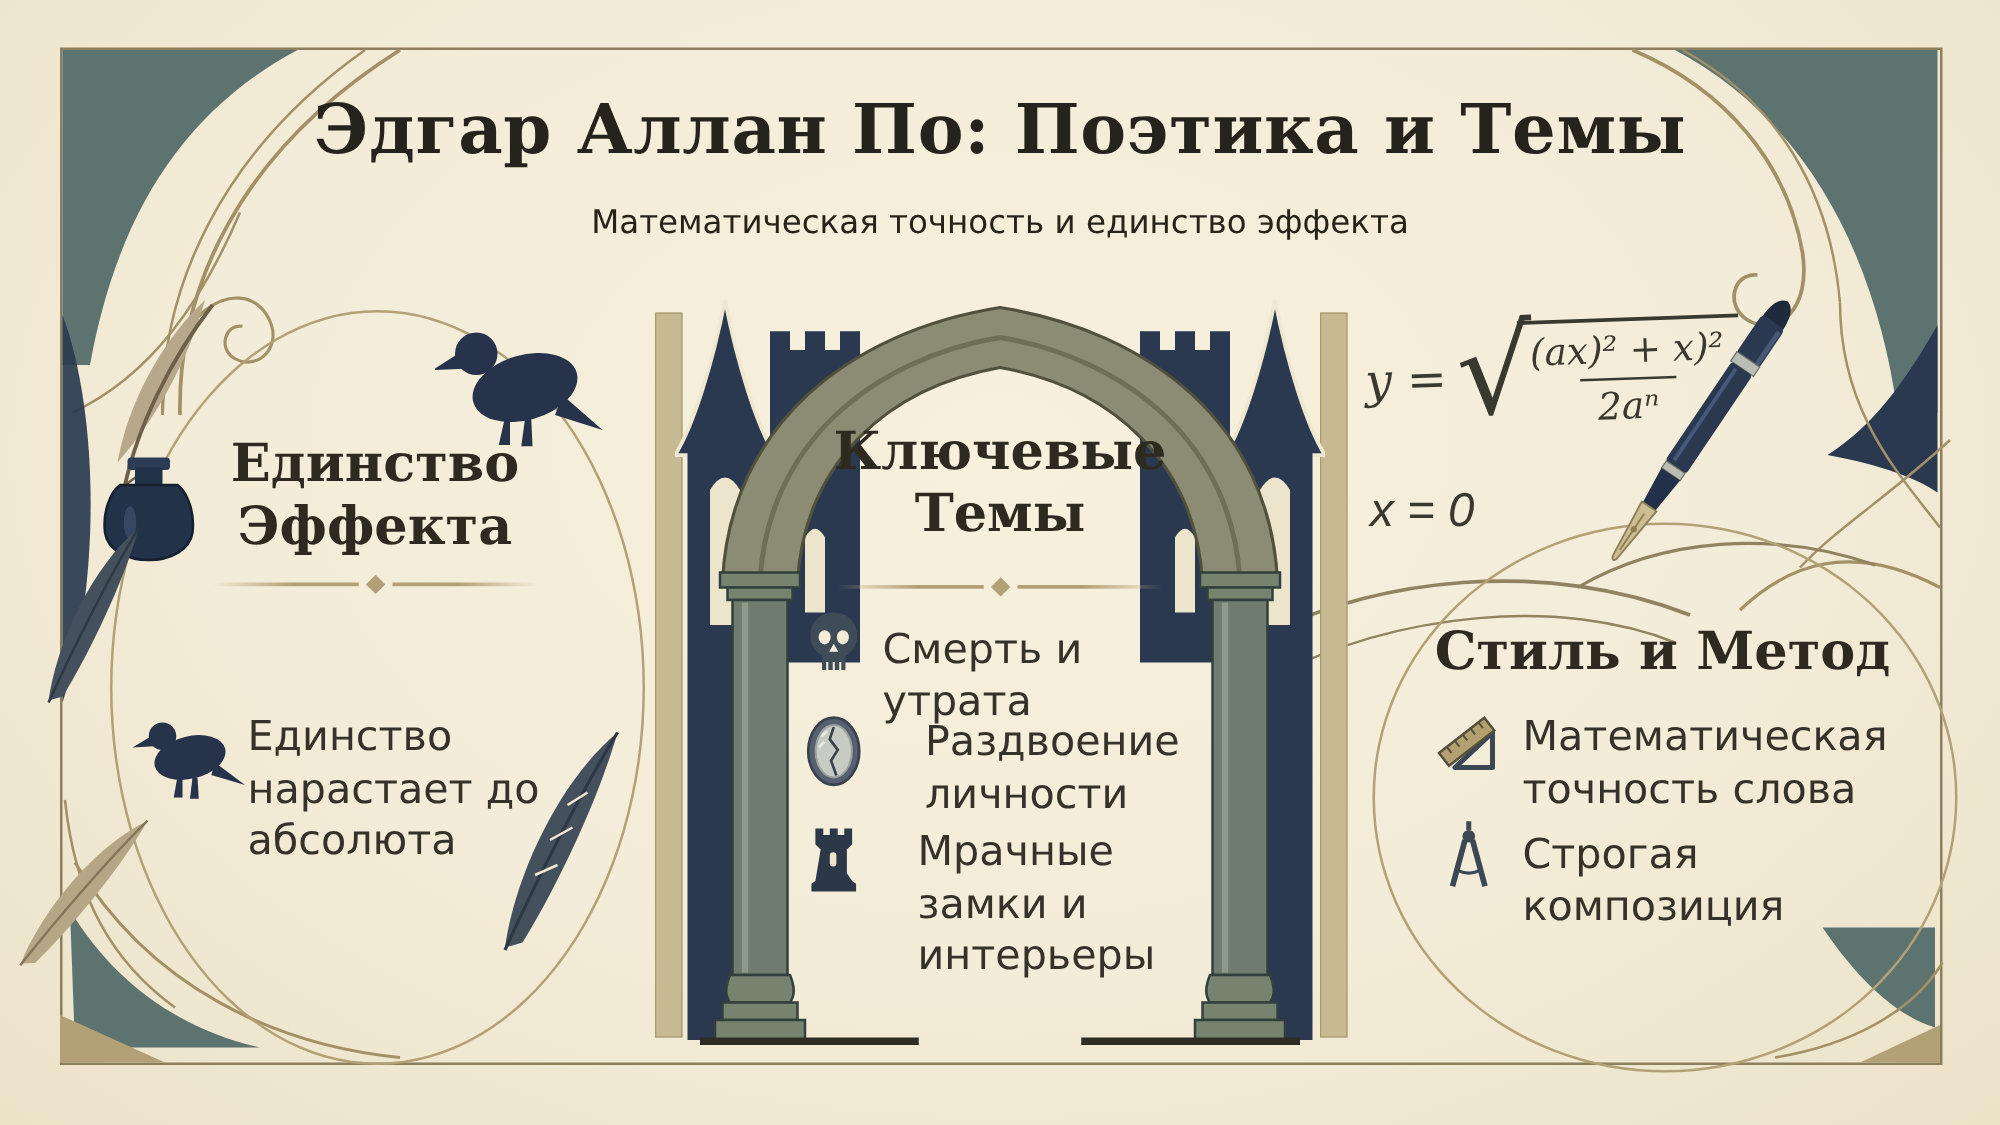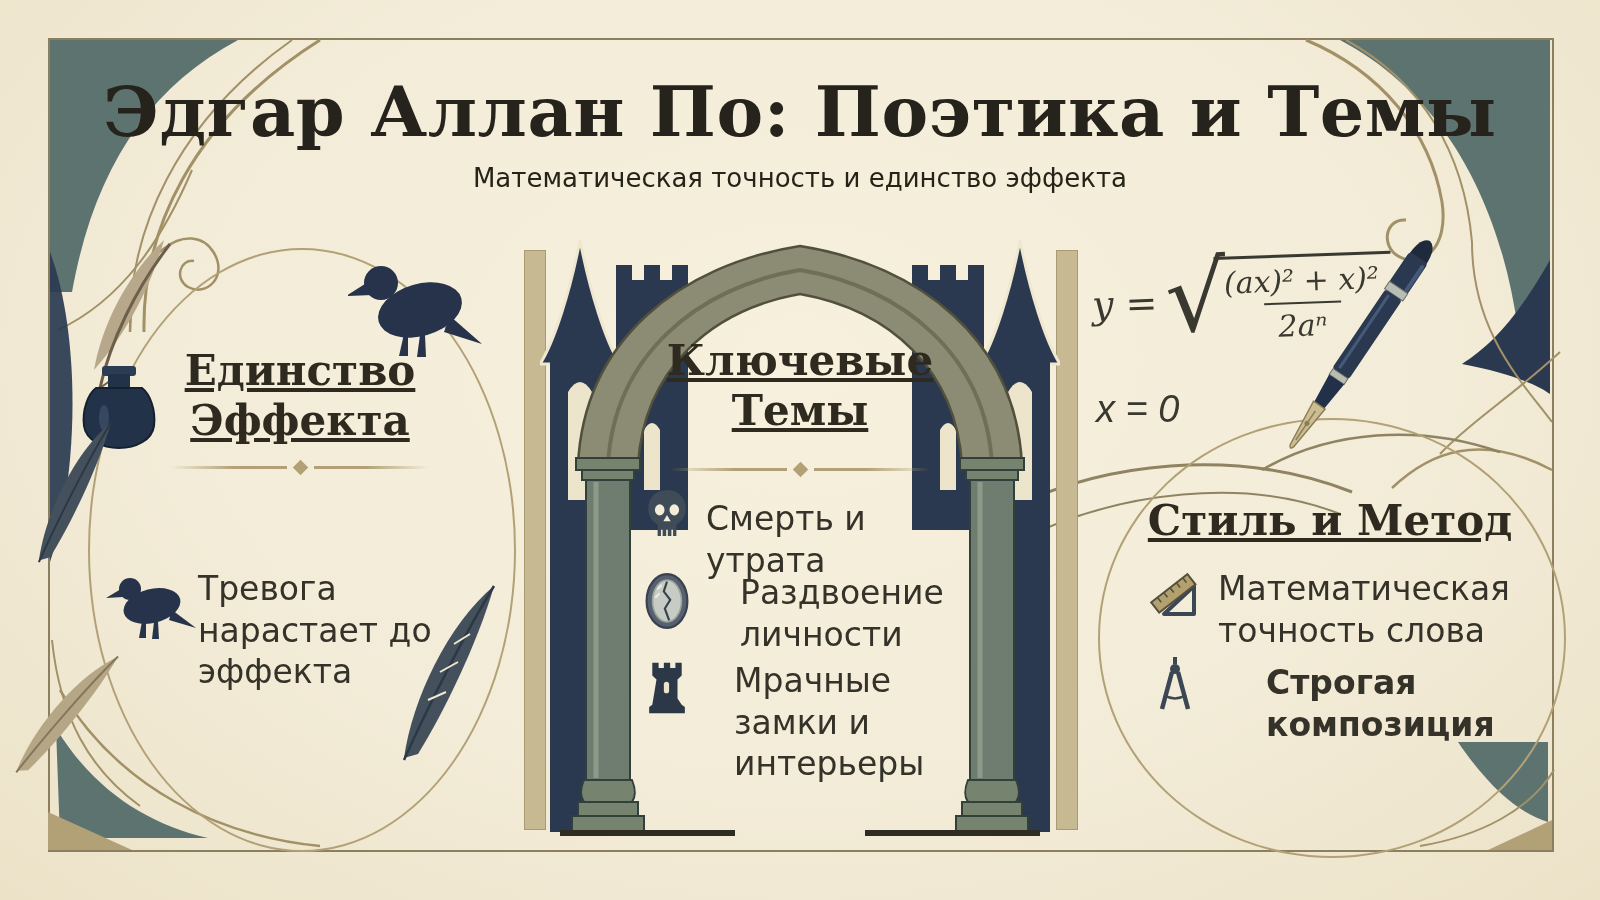--- a/index.html
+++ b/index.html
@@ -2,26 +2,26 @@
 <html><head>
 <meta charset="utf-8">
 <style>
   html,body{margin:0;padding:0;}
   #stage{position:relative;width:1600px;height:900px;overflow:hidden;
          background:radial-gradient(ellipse at 50% 40%, #f7f0dd 0%, #f3ecd8 55%, #ece2c8 100%);
          font-family:"DejaVu Sans", sans-serif;color:#2c2921;}
   .abs{position:absolute;}
   .frame{left:48px;top:38px;width:1502px;height:810px;border:2px solid #8b7f60;}
   .title{left:0;top:70px;width:1600px;text-align:center;
-         font-family:"DejaVu Serif", serif;font-size:70px;font-weight:700;
+         font-family:"DejaVu Serif", serif;font-size:55px;font-weight:700;
          color:#26231c;letter-spacing:.5px;}
   .subtitle{left:0;top:163px;width:1600px;text-align:center;
             font-size:26px;color:#262319;}
   .serif-h{font-family:"DejaVu Serif", serif;font-size:42px;font-weight:700;
-           color:#2e2a20;line-height:1.2;text-align:center;text-decoration:underline;}
+           color:#2e2a20;line-height:1.2;text-align:center;}
   .body-txt{font-size:33px;line-height:1.26;color:#35322a;}
   .oval{border:2px solid #b2a176;border-radius:50%;}
   .divider{display:flex;align-items:center;gap:8px;height:14px;}
   .divider .ln{flex:1;height:3px;}
   .divider .ln.l{background:linear-gradient(to right, rgba(178,161,118,0), #b2a176 55%);}
   .divider .ln.r{background:linear-gradient(to left, rgba(178,161,118,0), #b2a176 55%);}
   .divider .dia{width:11px;height:11px;background:#b2a176;transform:rotate(45deg);}
   .pilaster{width:20px;height:578px;background:#c7ba92;border:1px solid #a89a72;}
   .formula{display:flex;align-items:flex-start;color:#3a3930;
            font-family:"DejaVu Serif", serif;font-style:italic;transform:rotate(-2deg);}
@@ -122,21 +122,21 @@
   </svg>
 
   <div class="abs serif-h" style="left:140px;top:346px;width:320px;">Единство Эффекта</div>
 
   <div class="abs divider" style="left:170px;top:460px;width:260px;">
     <span class="ln l"></span>
     <span class="dia"></span>
     <span class="ln r"></span>
   </div>
 
-  <div class="abs body-txt" style="left:198px;top:568px;width:260px;">Тревога нарастает до эффекта</div>
+  <div class="abs body-txt" style="left:198px;top:568px;width:260px;">Единство нарастает до абсолюта</div>
 
   <div class="abs pilaster" style="left:524px;top:250px;"></div>
   <div class="abs pilaster" style="left:1056px;top:250px;"></div>
 
   <svg class="abs" style="left:540px;top:230px;" width="520" height="676" viewBox="0 0 520 676">
 
     <g fill="#2a3950">
       <path d="M 76 75 L 76 35 L 92 35 L 92 50 L 104 50 L 104 35 L 120 35 L 120 50 L 132 50 L 132 35 L 148 35 L 148 300 L 76 300 Z"></path>
       <path d="M 372 75 L 372 35 L 388 35 L 388 50 L 400 50 L 400 35 L 416 35 L 416 50 L 428 50 L 428 35 L 444 35 L 444 300 L 372 300 Z"></path>
     </g>
@@ -253,18 +253,18 @@
   </svg>
   <div class="abs body-txt" style="left:1218px;top:568px;width:270px;">Математическая точность слова</div>
 
   <svg class="abs" style="left:1152px;top:656px;" width="46" height="60" viewBox="0 0 46 58">
     <rect x="21" y="0" width="4" height="7" fill="#3c4754"></rect>
     <circle cx="23" cy="12" r="5" fill="#3c4754"></circle>
     <path d="M20 15 L10 52" stroke="#3c4754" stroke-width="4.5"></path>
     <path d="M26 15 L36 52" stroke="#3c4754" stroke-width="4.5"></path>
     <path d="M12 38 Q23 45 34 38" fill="none" stroke="#3c4754" stroke-width="2.5"></path>
   </svg>
-  <div class="abs body-txt" style="left:1266px;top:662px;width:230px;font-weight:bold;">Строгая композиция</div>
+  <div class="abs body-txt" style="left:1218px;top:662px;width:230px;">Строгая композиция</div>
 
   <div class="abs title">Эдгар Аллан По: Поэтика и Темы</div>
   <div class="abs subtitle">Математическая точность и единство эффекта</div>
 
 </div>
 
 </body></html>

